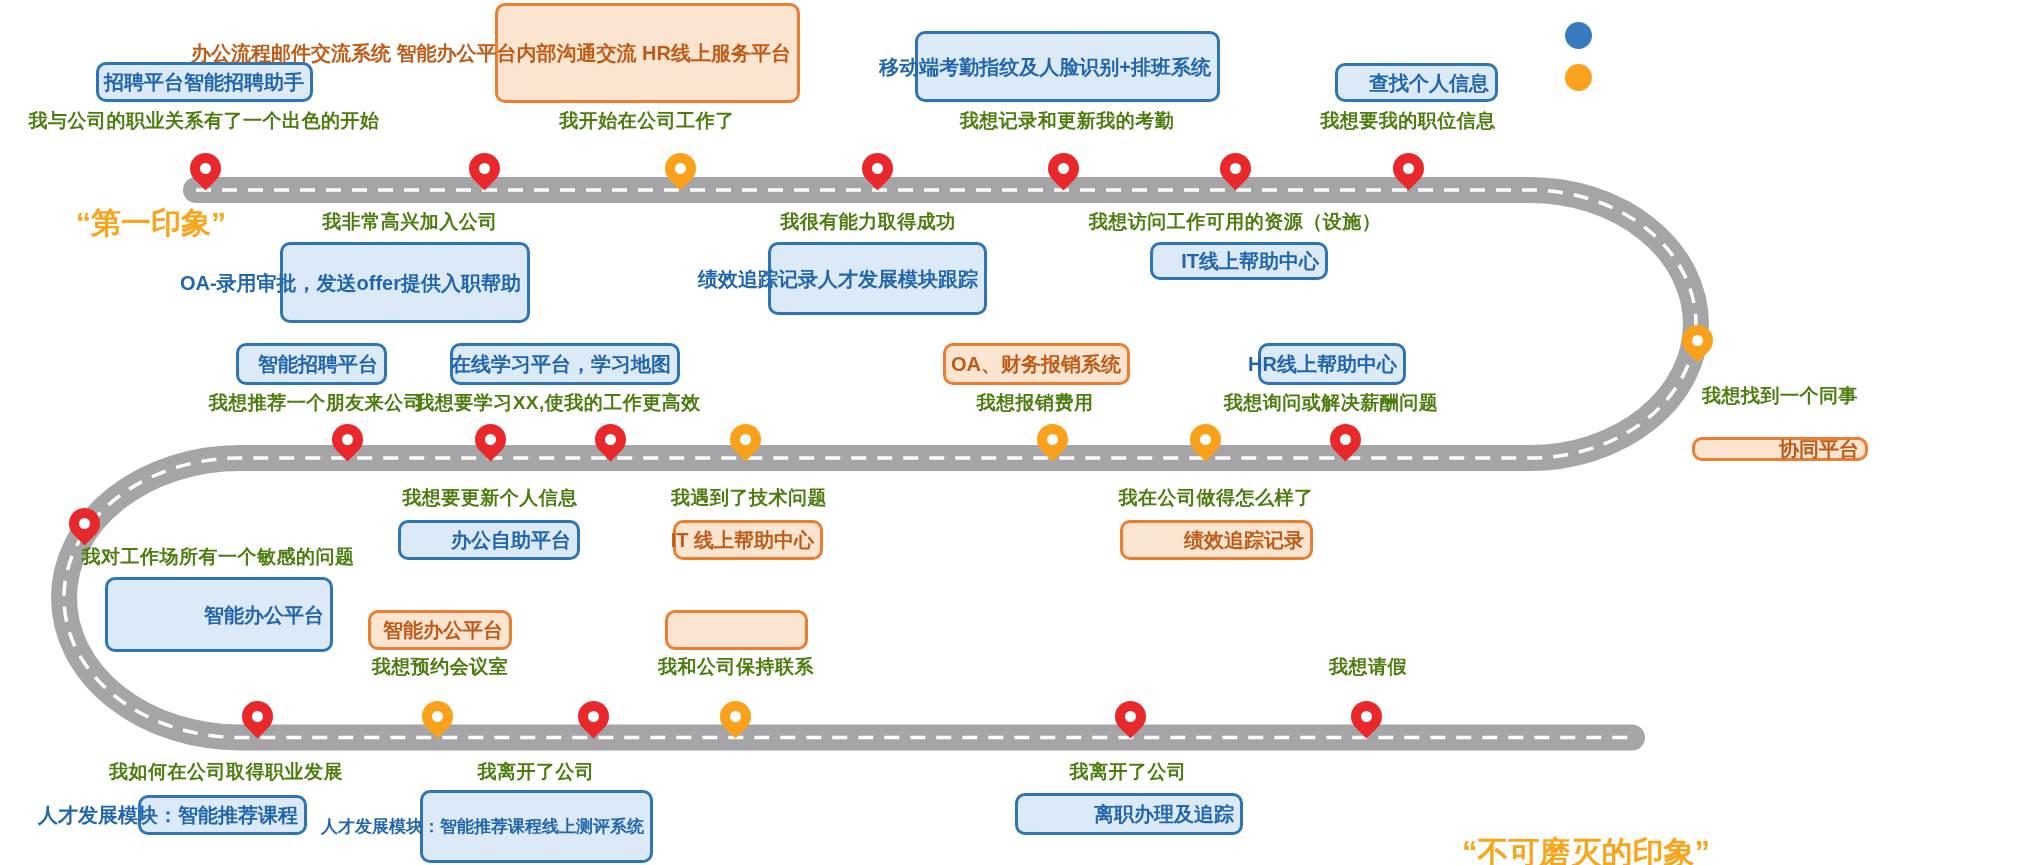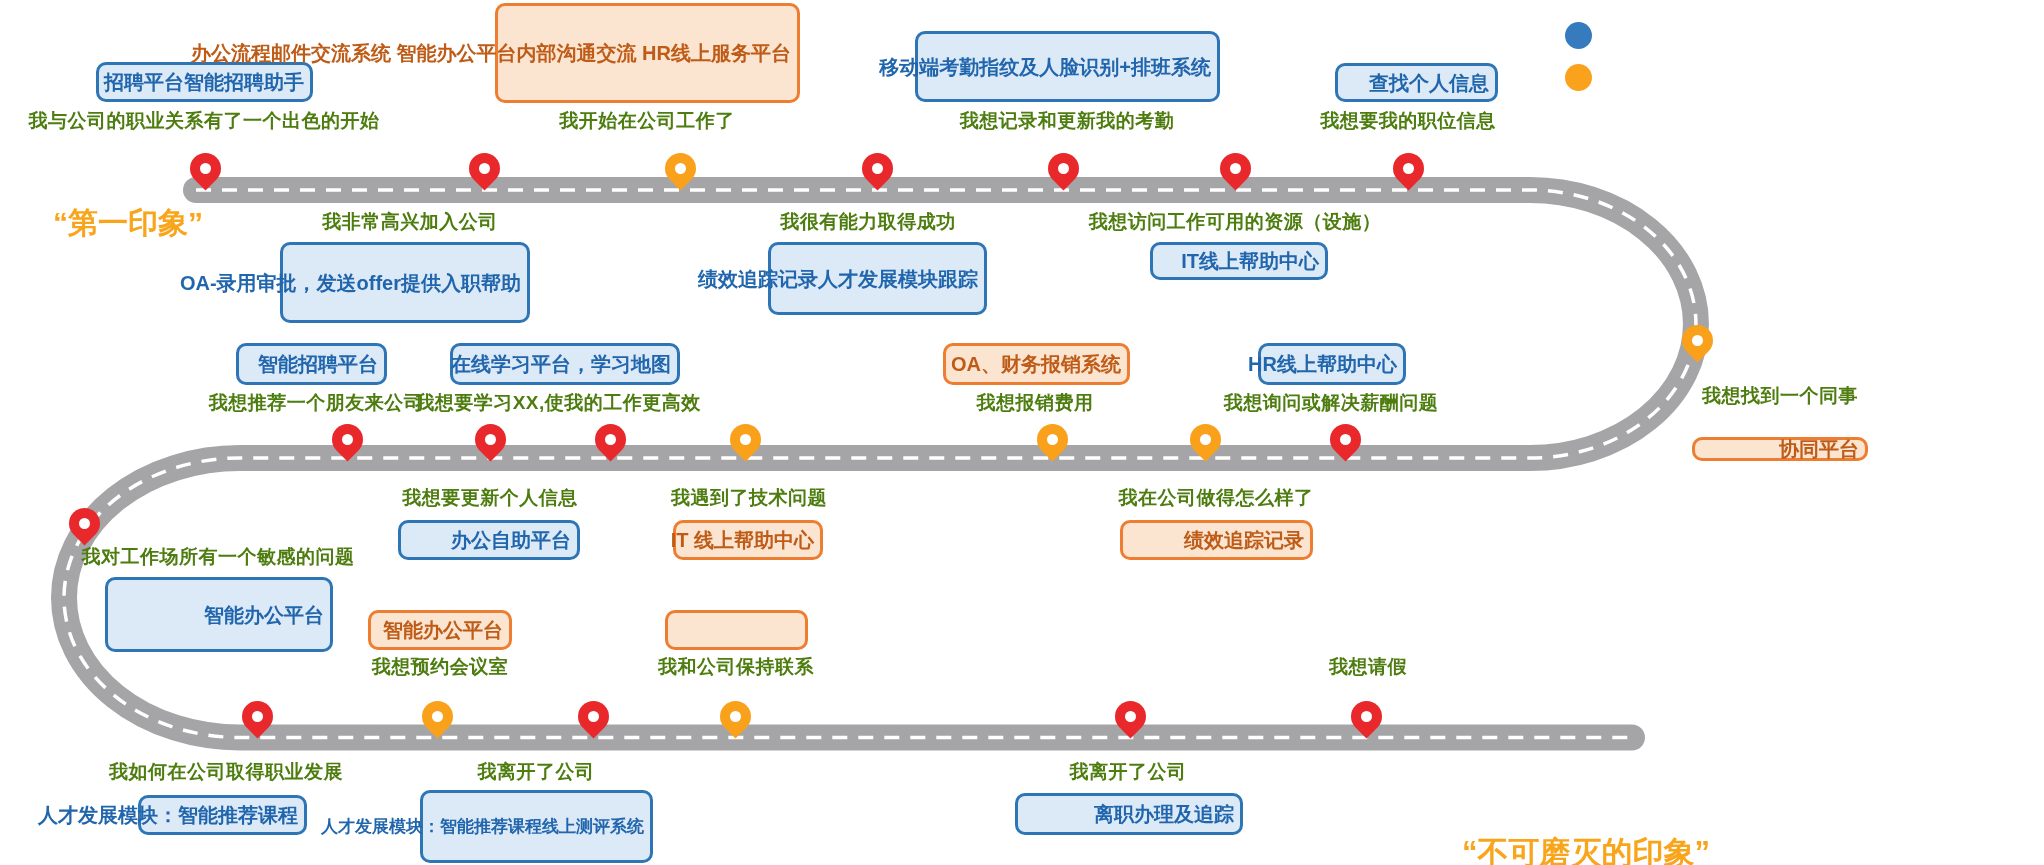--- a/index.html
+++ b/index.html
@@ -44,21 +44,21 @@
     border:3px solid #ED7D31;
     color:#BE5B17;
   }
   .box.small-text{font-size:17px;}
   .annotation{
     position:absolute;
     color:#F9A51B;
     font-weight:800;
     white-space:nowrap;
   }
-  .annotation.first{left:53px;top:203px;font-size:30px;}
+  .annotation.first{left:76px;top:203px;font-size:30px;}
   .annotation.last{left:1462px;top:796px;font-size:31px;margin-top:36px;}
   .legend-dot{
     position:absolute;
     width:27px;height:27px;
     border-radius:50%;
   }
   
   .pin{
     position:absolute;
     width:31px;height:31px;

